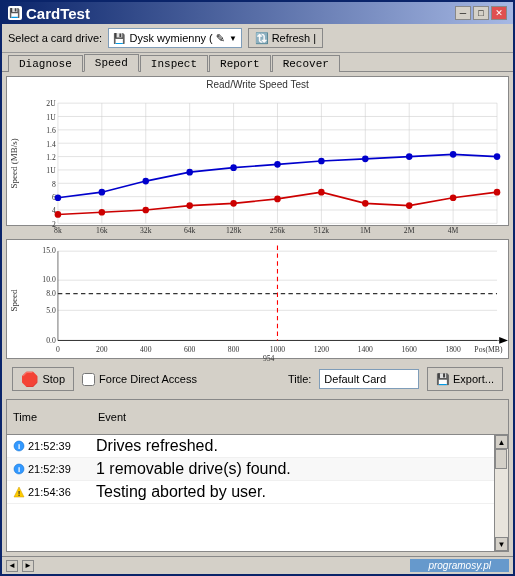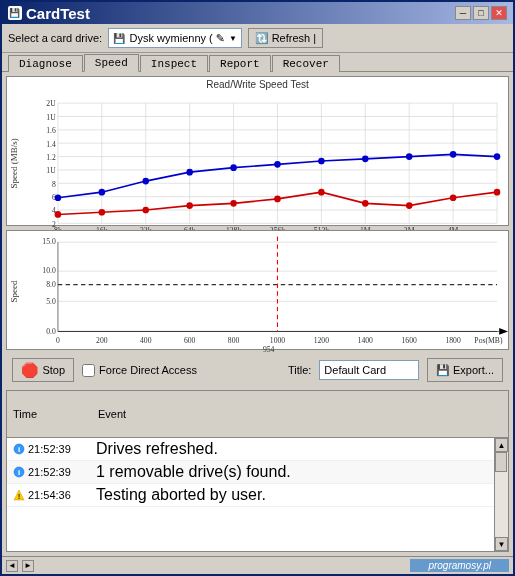--- a/index.html
+++ b/index.html
@@ -196,20 +196,21 @@
     }
 
     .top-chart svg {
       width: 100%;
       height: 100%;
     }
 
     
     .bottom-chart {
       height: 120px;
+      margin-top: 9px;
     }
 
     .bottom-chart svg {
       width: 100%;
       height: 100%;
     }
 
     
     .bottom-bar {
       display: flex;
@@ -285,21 +286,21 @@
 
     .log-header {
       display: flex;
       background: #d4d0c8;
       border-bottom: 1px solid #888;
       padding: 1px 0;
     }
 
     .log-col-header {
       font-size: 11px;
-      padding: 16px 6px;
+      padding: 10px 6px;
       font-weight: normal;
     }
 
     .log-col-time { width: 85px; }
     .log-col-event { flex: 1; }
 
     .log-row {
       display: flex;
       align-items: center;
       border-bottom: 1px solid #f0f0f0;

